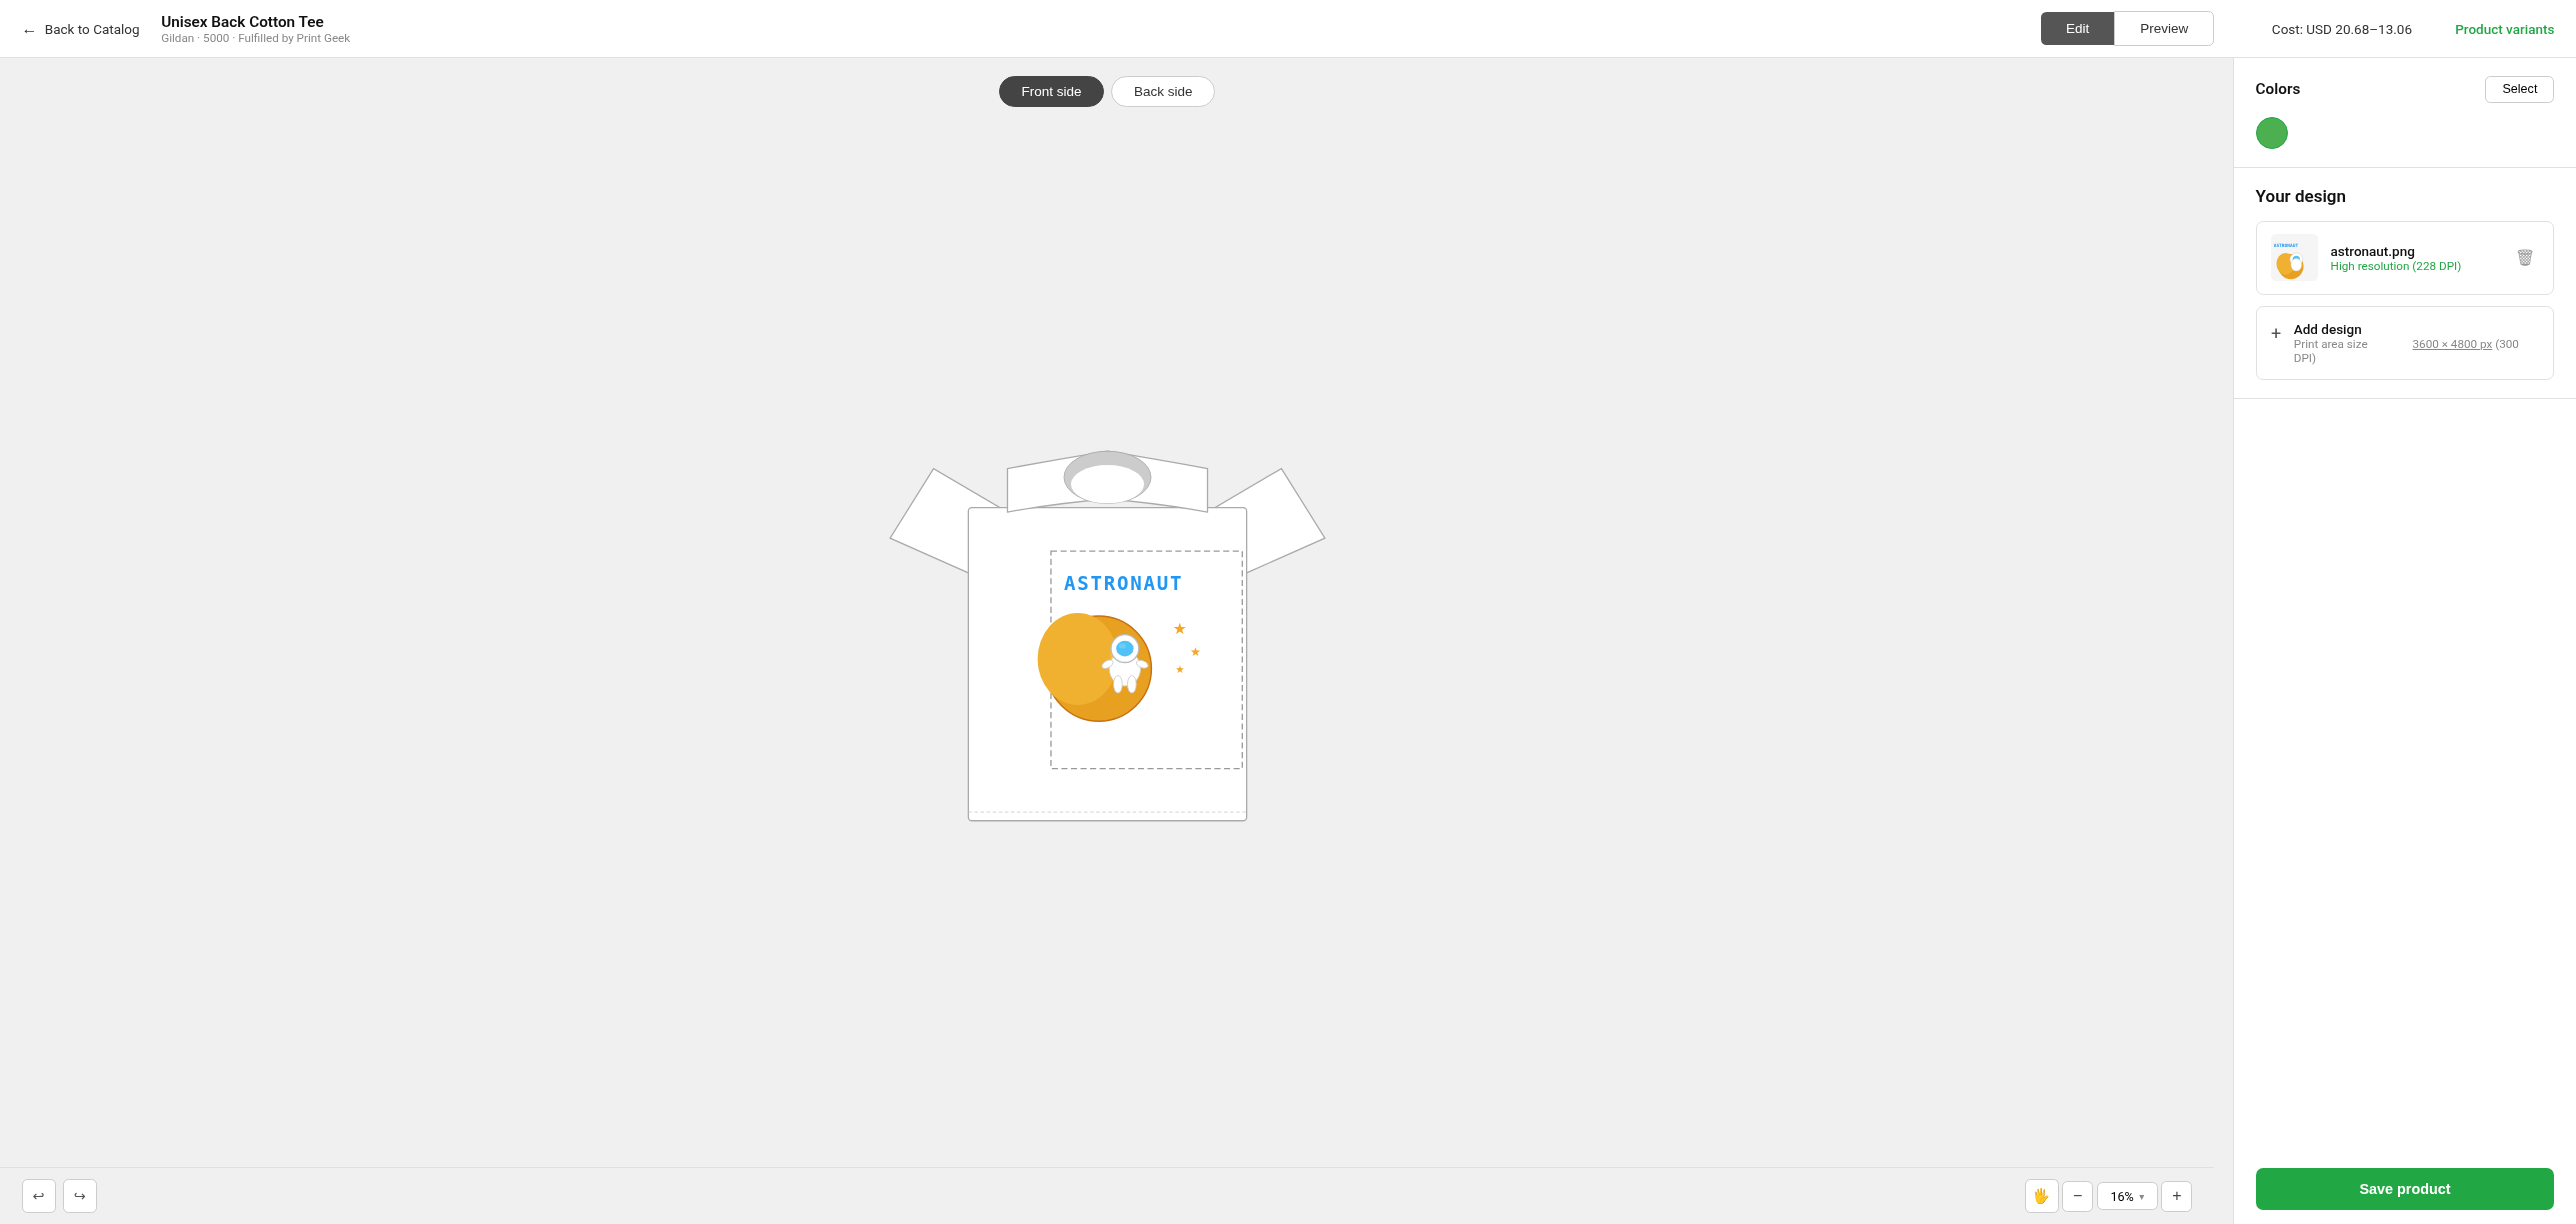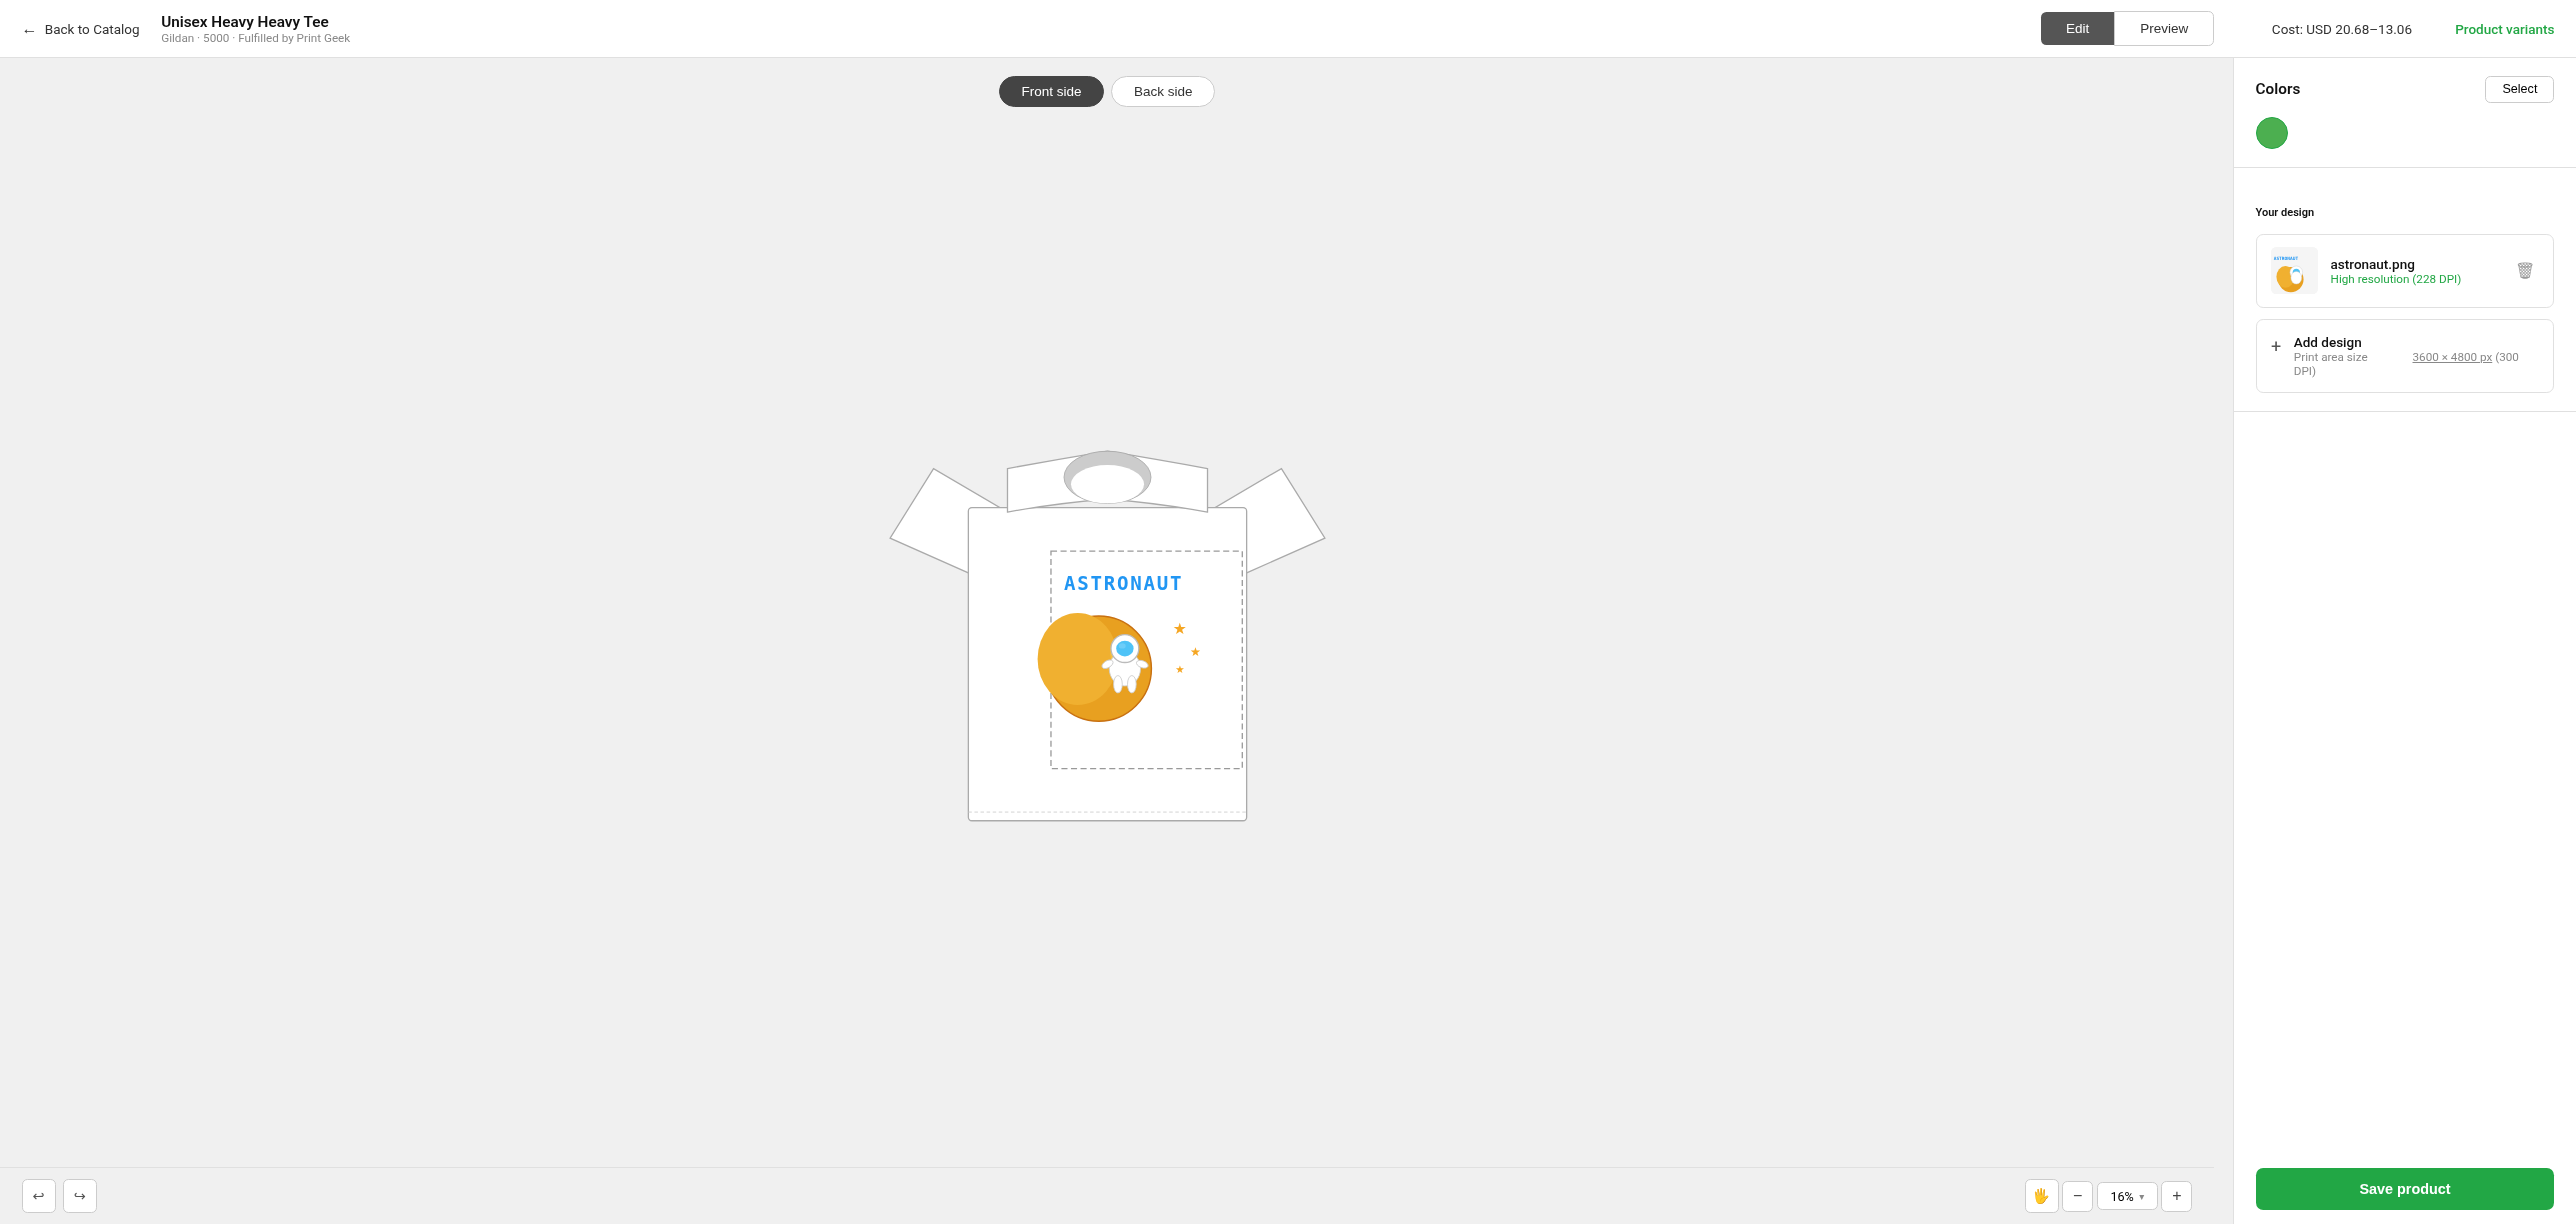--- a/index.html
+++ b/index.html
@@ -55,21 +55,21 @@
     }
     .sidebar-section { padding: 18px 21.6px; border-bottom: 0.9px solid #e0e0e0; }
     .sidebar-section-header { display: flex; align-items: center; justify-content: space-between; margin-bottom: 14.4px; }
     .section-title { font-size: 15.3px; font-weight: 600; color: #111; }
     .select-btn { border: 0.9px solid #ccc; background: #fff; padding: 5.4px 16px; font-size: 12.6px; border-radius: 5.4px; cursor: pointer; }
 
     .colors-row { display: flex; gap: 9px; flex-wrap: wrap; }
     .color-swatch { width: 32px; height: 32px; border-radius: 50%; cursor: pointer; border: 1.8px solid transparent; }
     .color-swatch.selected { border: 1.8px solid #22a745; }
 
-    .your-design-title { font-size: 11px; font-weight: 600; color: #111; margin-bottom: 14.4px; margin-top: 20px; }
+    .your-design-title { font-size: 17px; font-weight: 600; color: #111; margin-bottom: 14.4px; }
 
     .design-item { border: 0.9px solid #e0e0e0; border-radius: 7.2px; padding: 12.6px 14.4px; display: flex; align-items: center; gap: 12.6px; margin-bottom: 10.8px; }
     .design-thumbnail { width: 47px; height: 47px; background: #f5f5f5; border-radius: 5.4px; display: flex; align-items: center; justify-content: center; flex-shrink: 0; overflow: hidden; }
     .design-info { flex: 1; }
     .design-name { font-size: 13.5px; font-weight: 500; color: #111; }
     .design-resolution { font-size: 11.7px; color: #22a745; }
     .delete-btn { color: #999; cursor: pointer; font-size: 16px; background: none; border: none; padding: 3.6px; }
 
     .add-design-item { border: 0.9px solid #e0e0e0; border-radius: 7.2px; padding: 14.4px; display: flex; align-items: flex-start; gap: 12.6px; cursor: pointer; }
     .add-icon { font-size: 18px; color: #555; margin-top: 1.8px; }
@@ -86,21 +86,21 @@
   </style>
 </head>
 <body>
 
 <div class="header">
   <a class="back-link">
     <span class="back-arrow">←</span>
     <span>Back to Catalog</span>
   </a>
   <div class="product-info">
-    <span class="product-title">Unisex Heavy Heavy Tee</span>
+    <span class="product-title">Unisex Back Cotton Tee</span>
     <span class="product-subtitle">Gildan · 5000 · Fulfilled by Print Geek</span>
   </div>
   <div class="header-actions">
     <button class="btn-edit">Edit</button>
     <button class="btn-preview">Preview</button>
   </div>
   <span class="cost-label">Cost: USD 20.68–13.06</span>
   <span class="product-variants-link">Product variants</span>
 </div>
 

